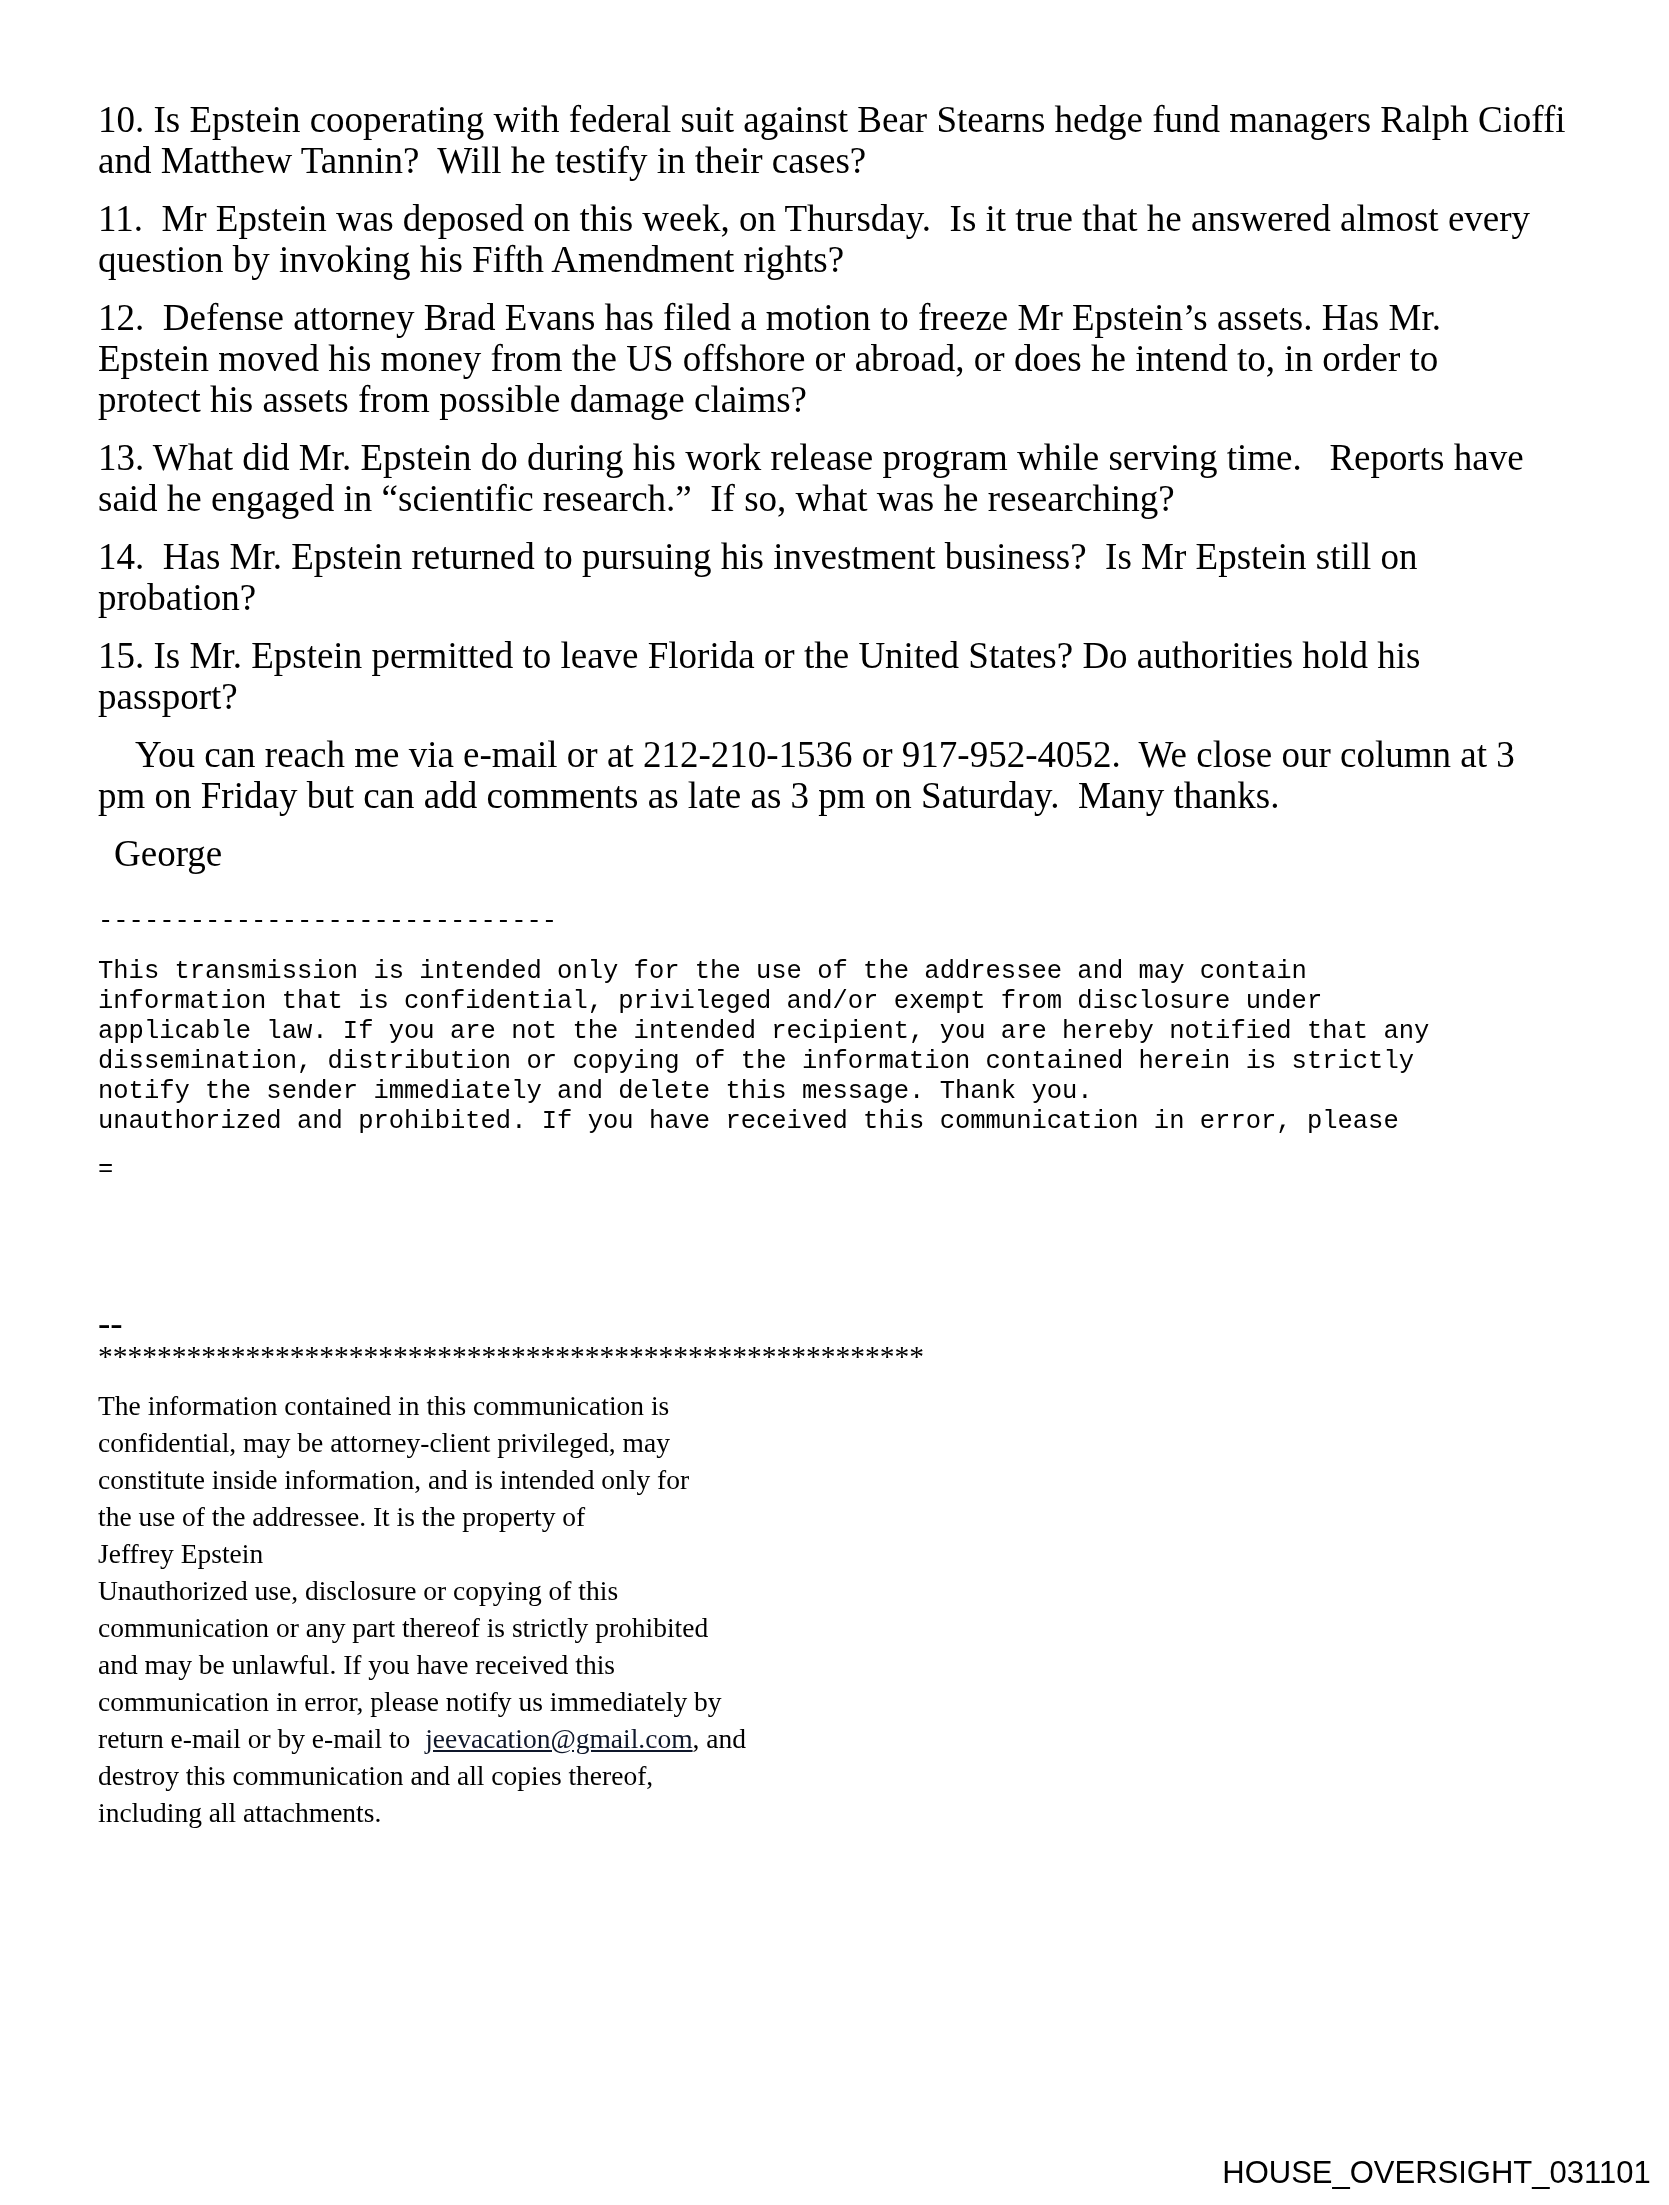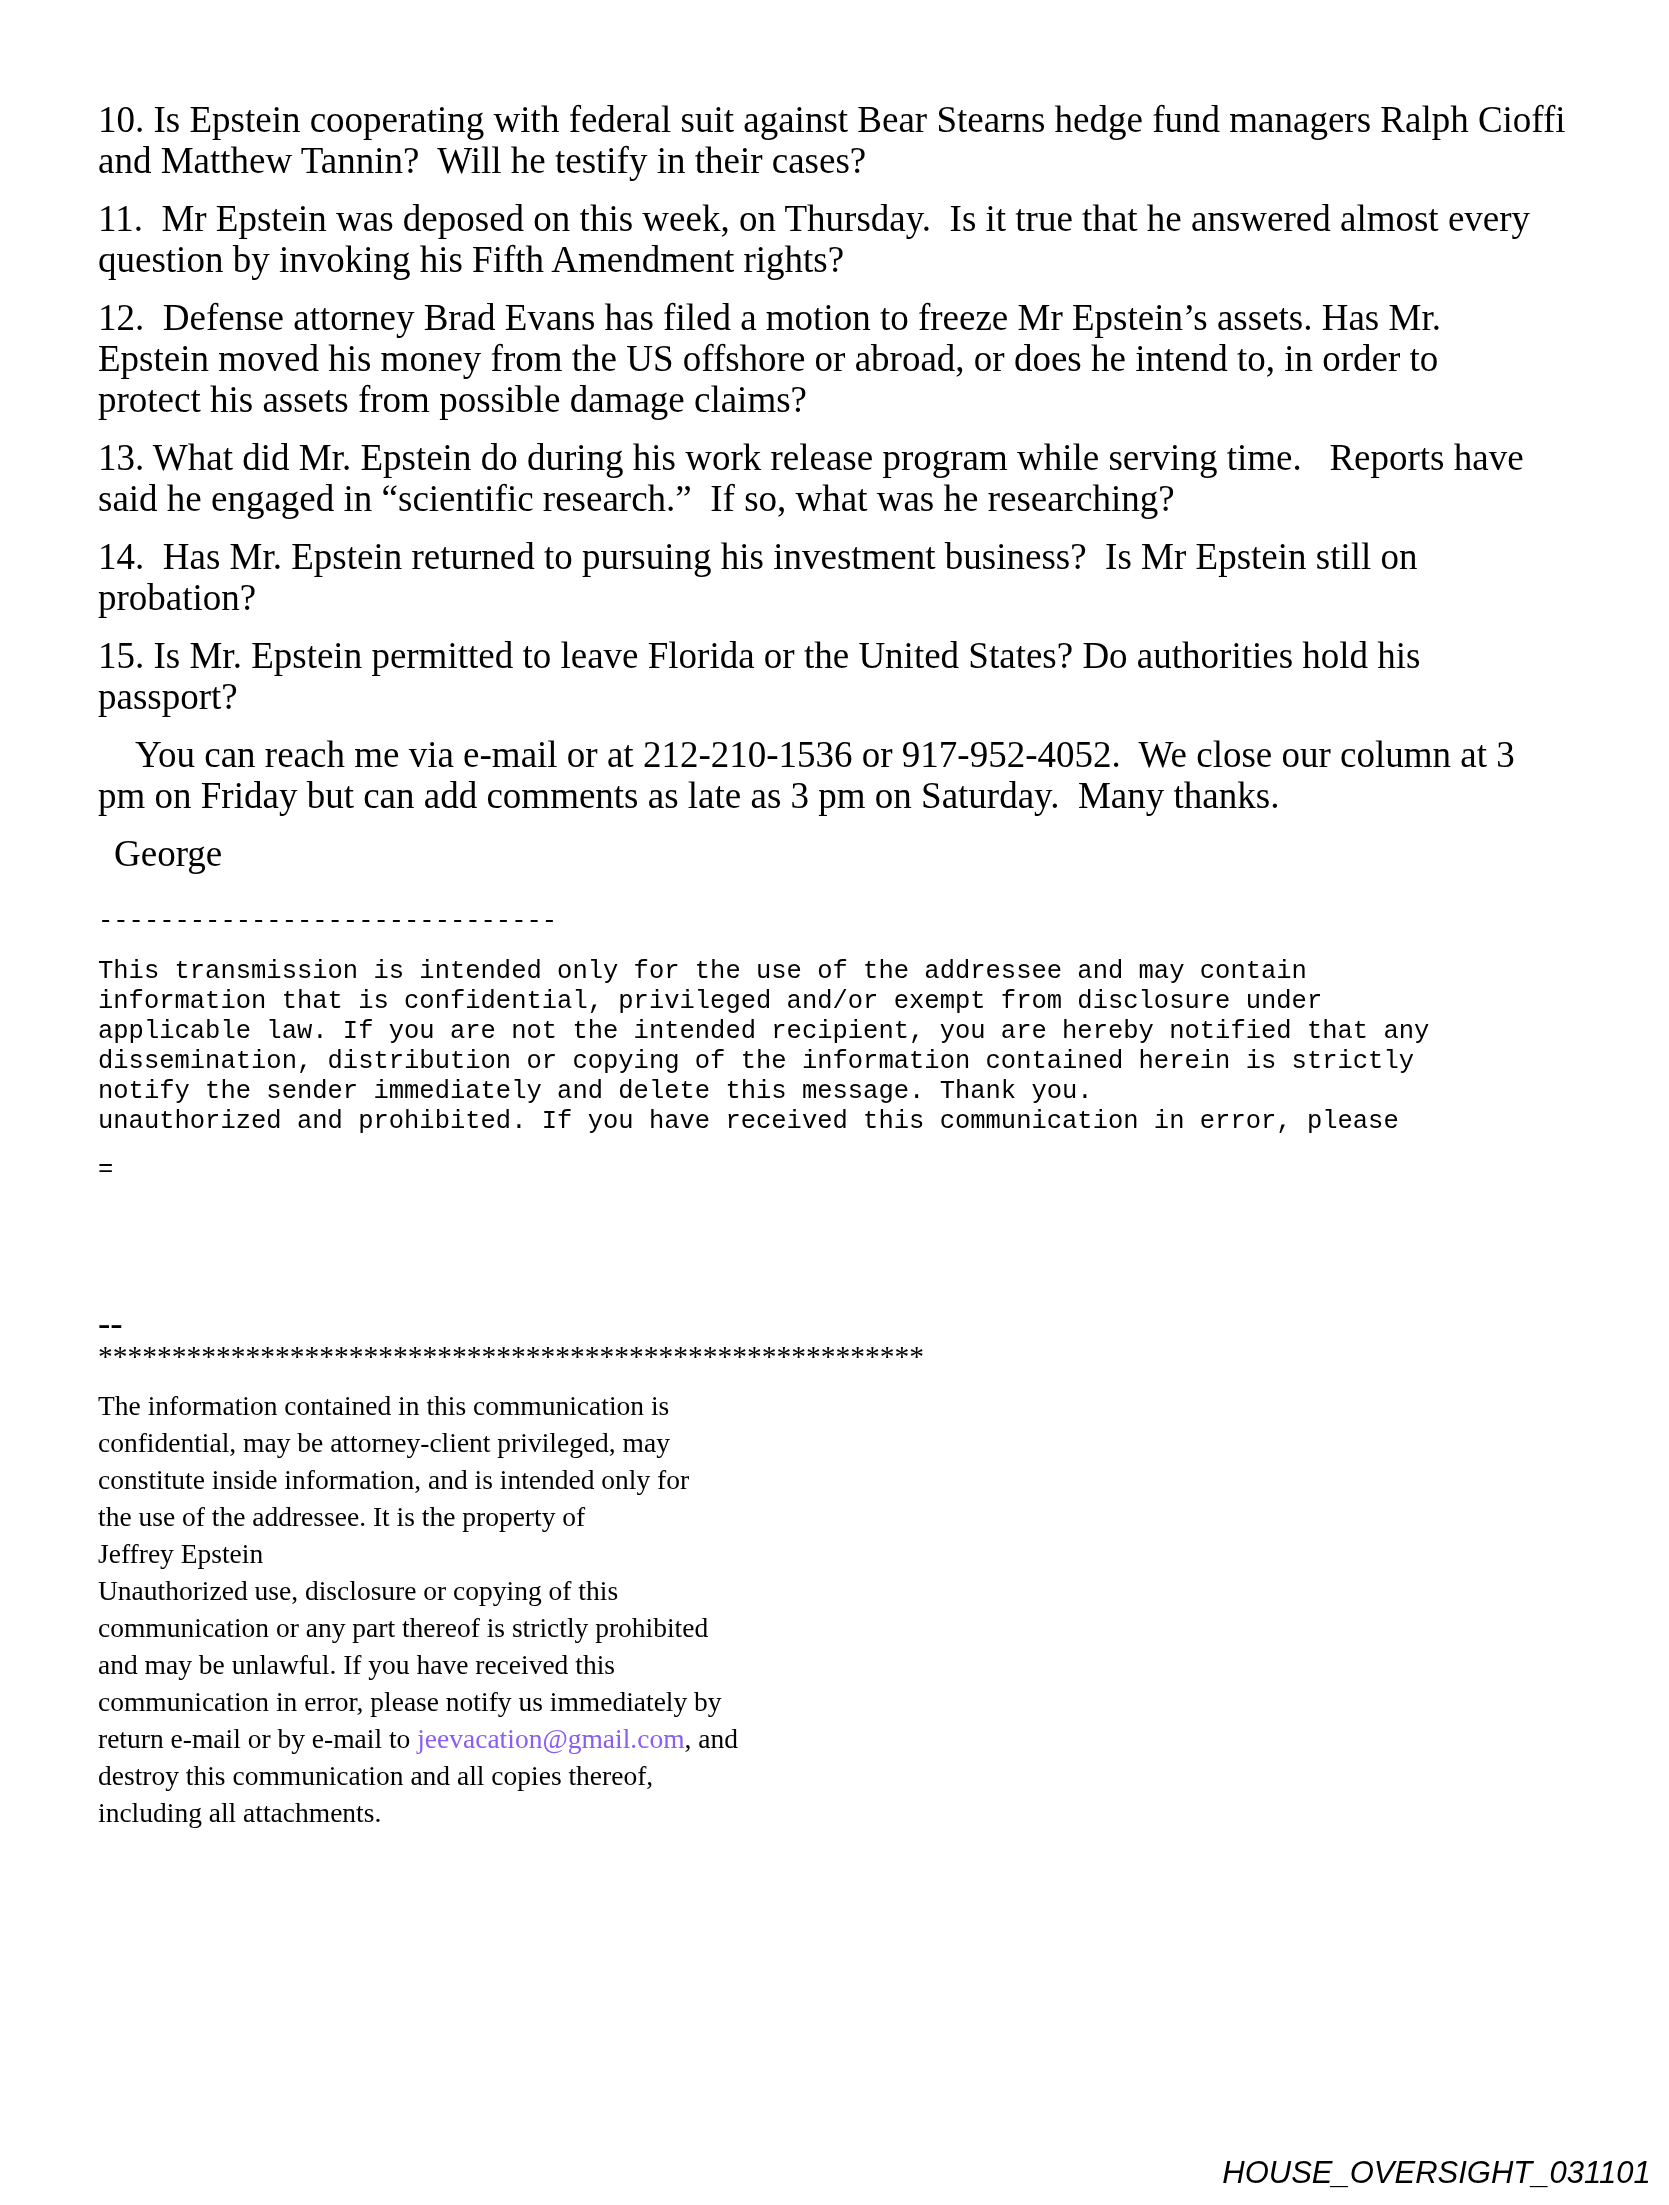--- a/index.html
+++ b/index.html
@@ -41,32 +41,33 @@
   .monoblock{ margin-top: 19.6px; }
   .equals   { margin-top: 18.3px; }
   .sigdelim { margin-top: 122px; line-height: 33px; }
   .stars    { line-height: 33px; font-size: 29.5px; }
   .disc2 {
     margin-top: 14.4px;
     font-size: 27.5px;
     line-height: 37px;
   }
   .email-link {
-    color: #8b5cf6;
+    color: #0f172a;
+    text-decoration: underline;
     cursor: pointer;
+    margin-left: 8px;
   }
   .stamp {
     position: absolute;
     right: 18.3px;
     bottom: 14.4px;
     font-family: "Liberation Sans", sans-serif;
     font-size: 31px;
     color: #000000;
     white-space: pre;
-    font-style: italic;
   }
 </style>
 </head>
 <body>
 
 <div class="page">
   <div class="content">
 
     <p class="para serif">
       <span class="ln">10. Is Epstein cooperating with federal suit against Bear Stearns hedge fund managers Ralph Cioffi</span>

